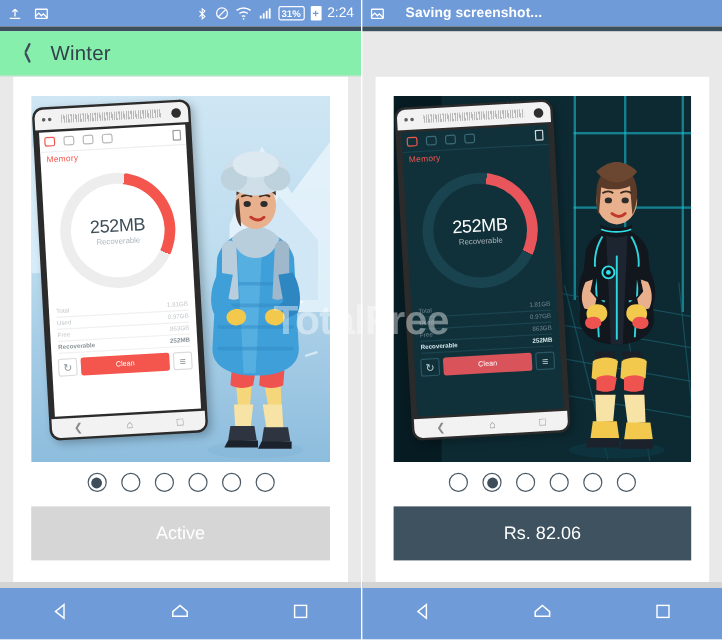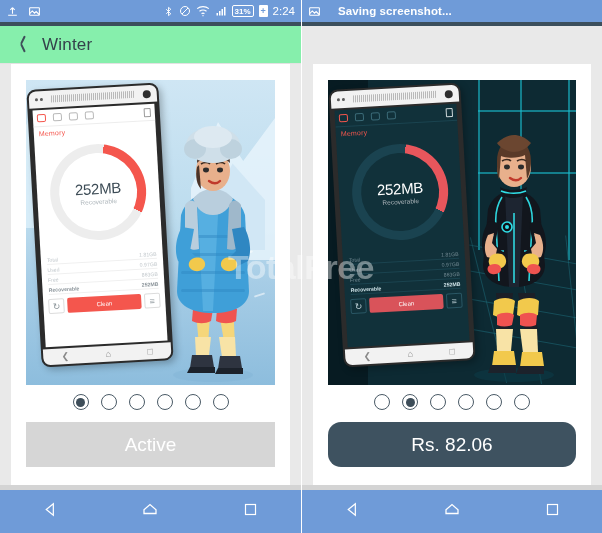--- a/index.html
+++ b/index.html
@@ -164,24 +164,24 @@
 
   
   .dots { position: absolute; left: 0; right: 0; top: 330px; display:flex; justify-content:center; gap: 12px;}
   .dot { width: 16px; height: 16px; border-radius:50%; border: 1.6px solid #4a5a66; background:#ffffff;}
   .dot.sel { border-width: 1.6px; position:relative; }
   .dot.sel::after { content:""; position:absolute; inset:2.5px; border-radius:50%; background:#3d4d59;}
 
   .bigbtn {
     position:absolute; left: 15px; right: 15px; top: 358px; height: 45px;
     display:flex; align-items:center; justify-content:center;
-    font-size: 19px; color:#ffffff;
+    font-size: 15px; color:#ffffff;
   }
   .bigbtn.inactive { background:#d6d6d6; }
-  .bigbtn.price { background:#3e5260;border-radius:13px; }
+  .bigbtn.price { background:#3e5260; }
 
   
   .navbar {
     position:absolute; bottom:0; left:0; right:0; height:48px; background:#6f9bd8;
     display:flex; align-items:center; justify-content:space-around;
   }
   .navbar .bar-sep { position:absolute; top:0; left:0; right:0; height:5px; background:#d4d4d4;}
   .nv { width:26px; height:26px; display:flex; align-items:center; justify-content:center;}
 </style>
 </head>

